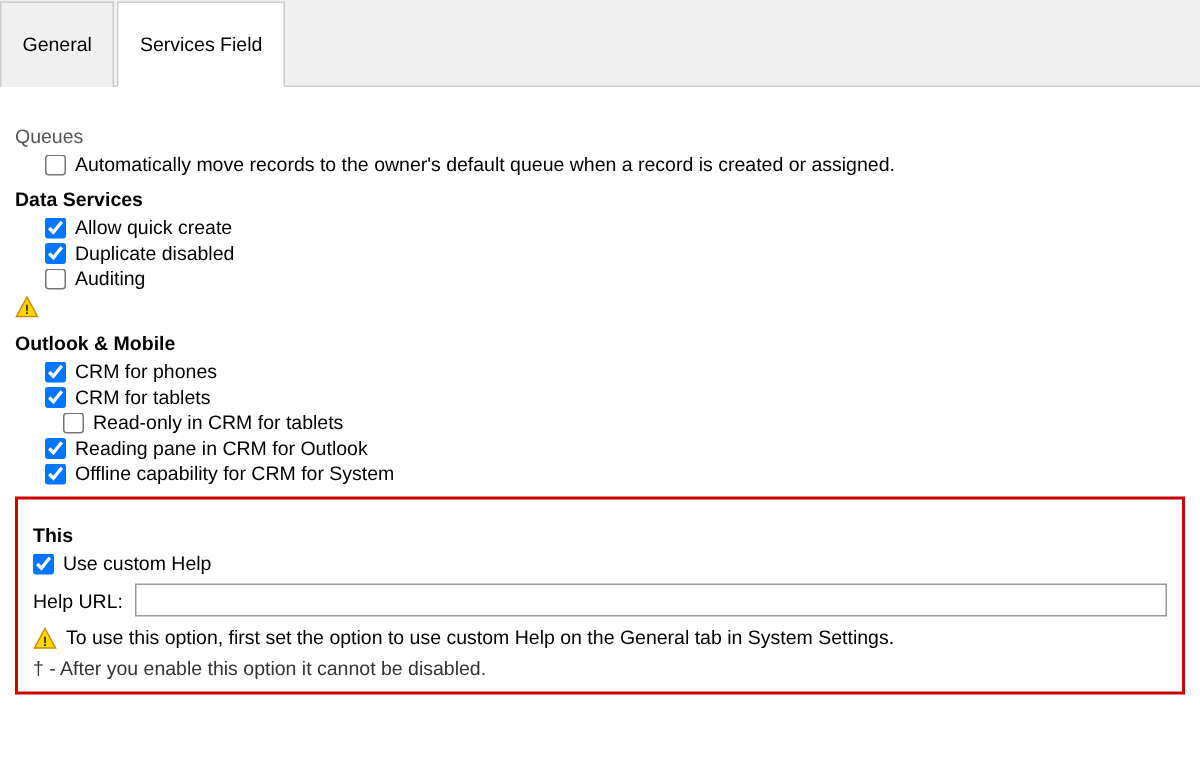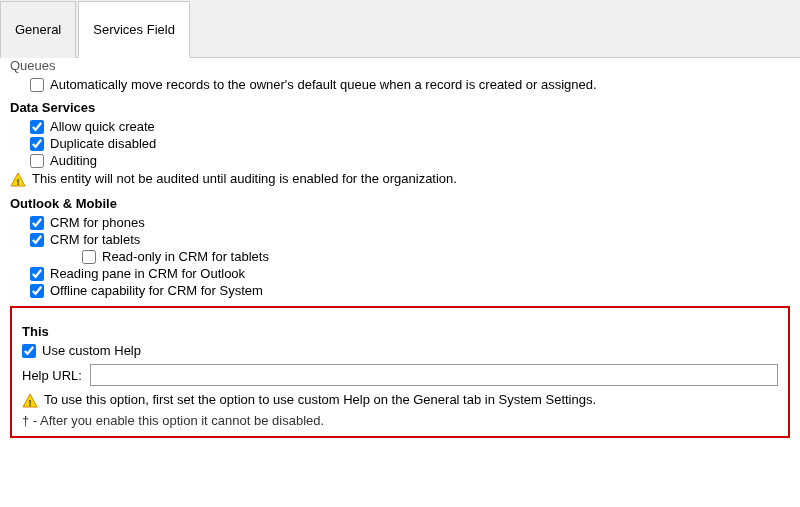--- a/index.html
+++ b/index.html
@@ -28,39 +28,39 @@
       position: relative;
       top: 1px;
     }
     .tab.active {
       background: #fff;
       border-bottom: 1px solid #fff;
       font-weight: normal;
       z-index: 1;
     }
     .content {
-      padding: 0 10px 10px 10px;
+      padding: 25px 10px 10px 10px;
     }
     .queues-row {
       color: #555;
       margin-bottom: 4px;
       font-size: 13px;
     }
     .checkbox-row {
       display: flex;
       align-items: center;
       gap: 6px;
       margin: 2px 0 2px 20px;
       font-size: 13px;
     }
     .checkbox-row.no-indent {
       margin-left: 0;
     }
     .checkbox-row.deep-indent {
-      margin-left: 72px;
+      margin-left: 32px;
     }
     .section-header {
       font-weight: bold;
       margin-top: 8px;
       margin-bottom: 4px;
       font-size: 13px;
     }
     .warning-row {
       display: flex;
       align-items: flex-start;
@@ -141,21 +141,20 @@
   </div>
   <div class="checkbox-row">
     <input type="checkbox" style="">
     <span>Auditing</span>
   </div>
   <div class="warning-row">
     <svg class="warning-icon" viewBox="0 0 16 16" xmlns="http://www.w3.org/2000/svg">
       <polygon points="8,1 15,14 1,14" fill="#FFD700" stroke="#CC8800" stroke-width="1"></polygon>
       <text x="8" y="12.5" text-anchor="middle" font-size="9" font-weight="bold" fill="#333">!</text>
     </svg>
-    <span>This entity will not be audited until auditing is enabled for the organization.</span>
   </div>
 
   <div class="section-header">Outlook &amp; Mobile</div>
 
   <div class="checkbox-row">
     <input type="checkbox" checked="" style="">
     <span>CRM for phones</span>
   </div>
   <div class="checkbox-row">
     <input type="checkbox" checked="" style="">

